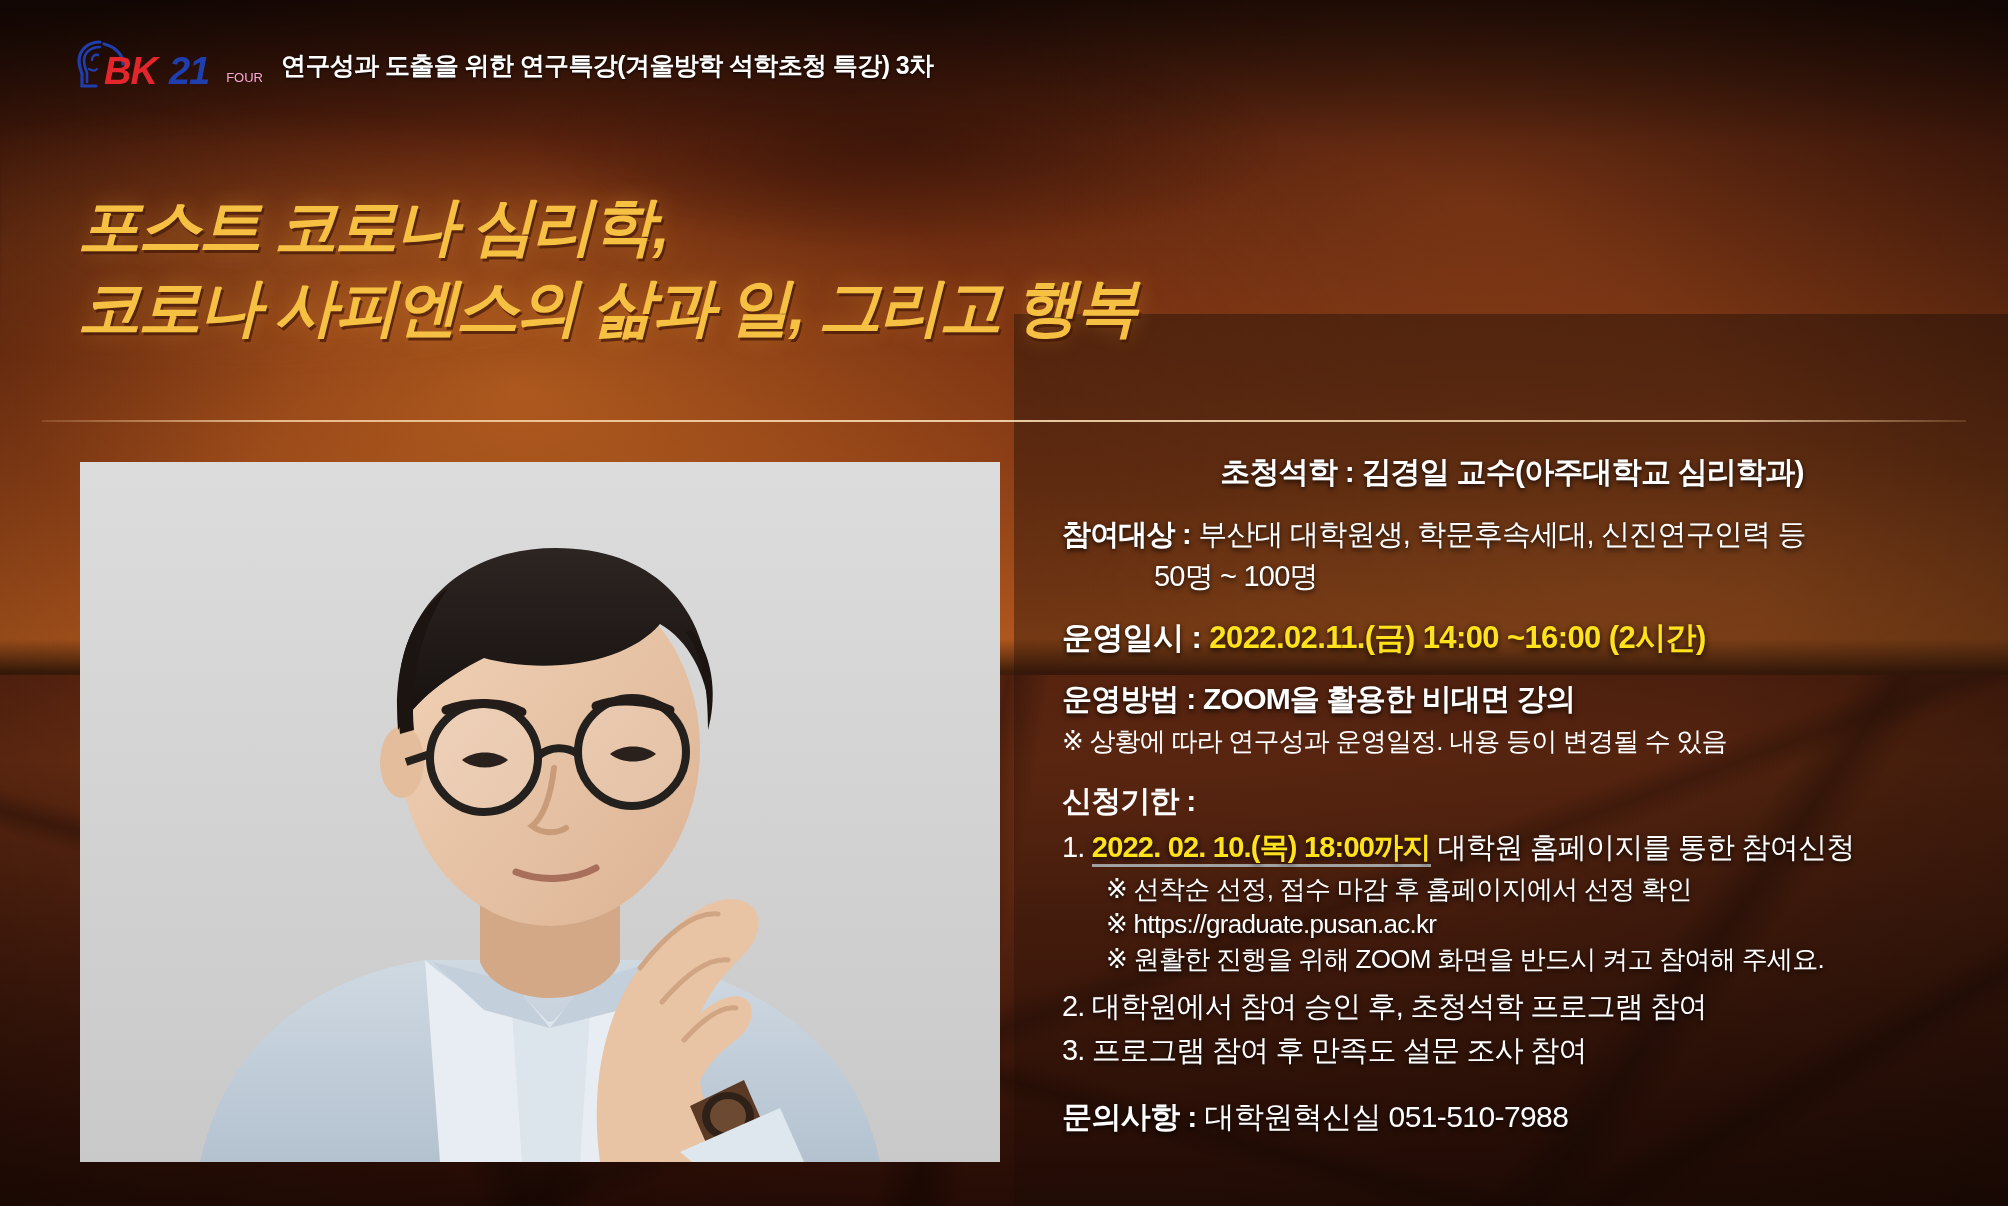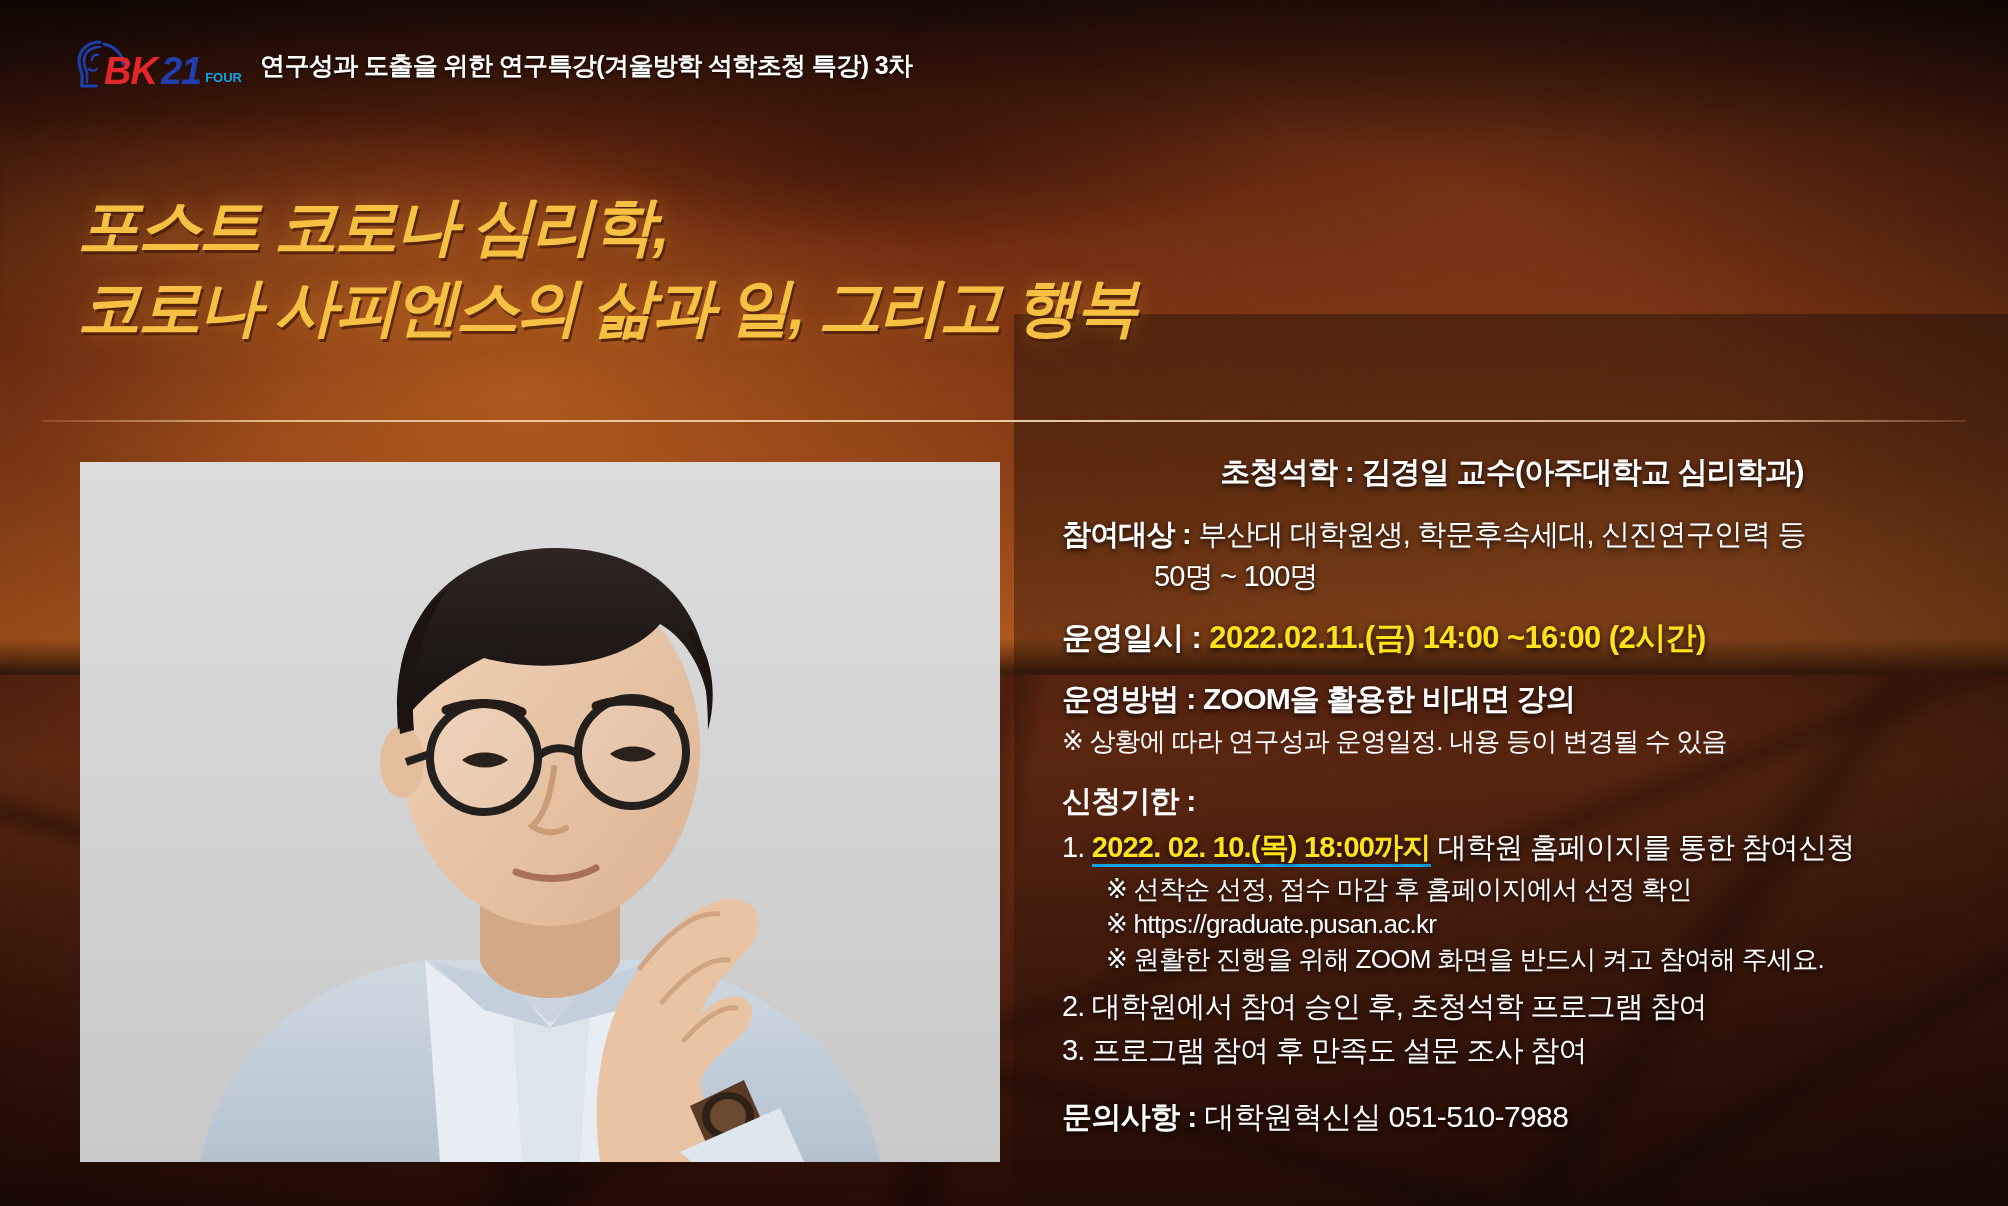--- a/index.html
+++ b/index.html
@@ -124,28 +124,28 @@
     color: #e2262b;
     font-size: 38px;
     font-weight: bold;
     font-style: italic;
   }
   .bk-21 {
     color: #1f3fb0;
     font-size: 38px;
     font-weight: bold;
     font-style: italic;
-    margin-left: 4px;
+    margin-left: 12px;
   }
   .bk-four {
-    color: #0ea5e9;
+    color: #f9a8d4;
     font-size: 13px;
-    font-weight: bold;
+    font-weight: normal;
     letter-spacing: 0px;
-    margin-left: 4px;
+    margin-left: 17px;
     transform: translateY(-2px);
   }
   .header-sub {
     font-size: 25px;
     font-weight: bold;
     color: #ffffff;
     letter-spacing: -0.6px;
     text-shadow: 0 1px 3px rgba(0,0,0,0.8);
     white-space: nowrap;
   }
@@ -259,21 +259,21 @@
   }
   .line-step {
     font-size: 29px;
     letter-spacing: -0.8px;
     margin-bottom: 4px;
     white-space: nowrap;
   }
   .hl-date {
     color: #ffe11c;
     font-weight: bold;
-    border-bottom: 3px solid #0ea5e9;
+    border-bottom: 3px solid #a3a3a3;
     padding-bottom: 1px;
     text-shadow: 0 2px 6px rgba(0,0,0,0.9);
   }
   .sub-note {
     font-size: 26px;
     letter-spacing: -0.7px;
     margin-left: 44px;
     margin-bottom: 2px;
     color: #ffffff;
     text-shadow: 0 2px 5px rgba(0,0,0,0.85);

